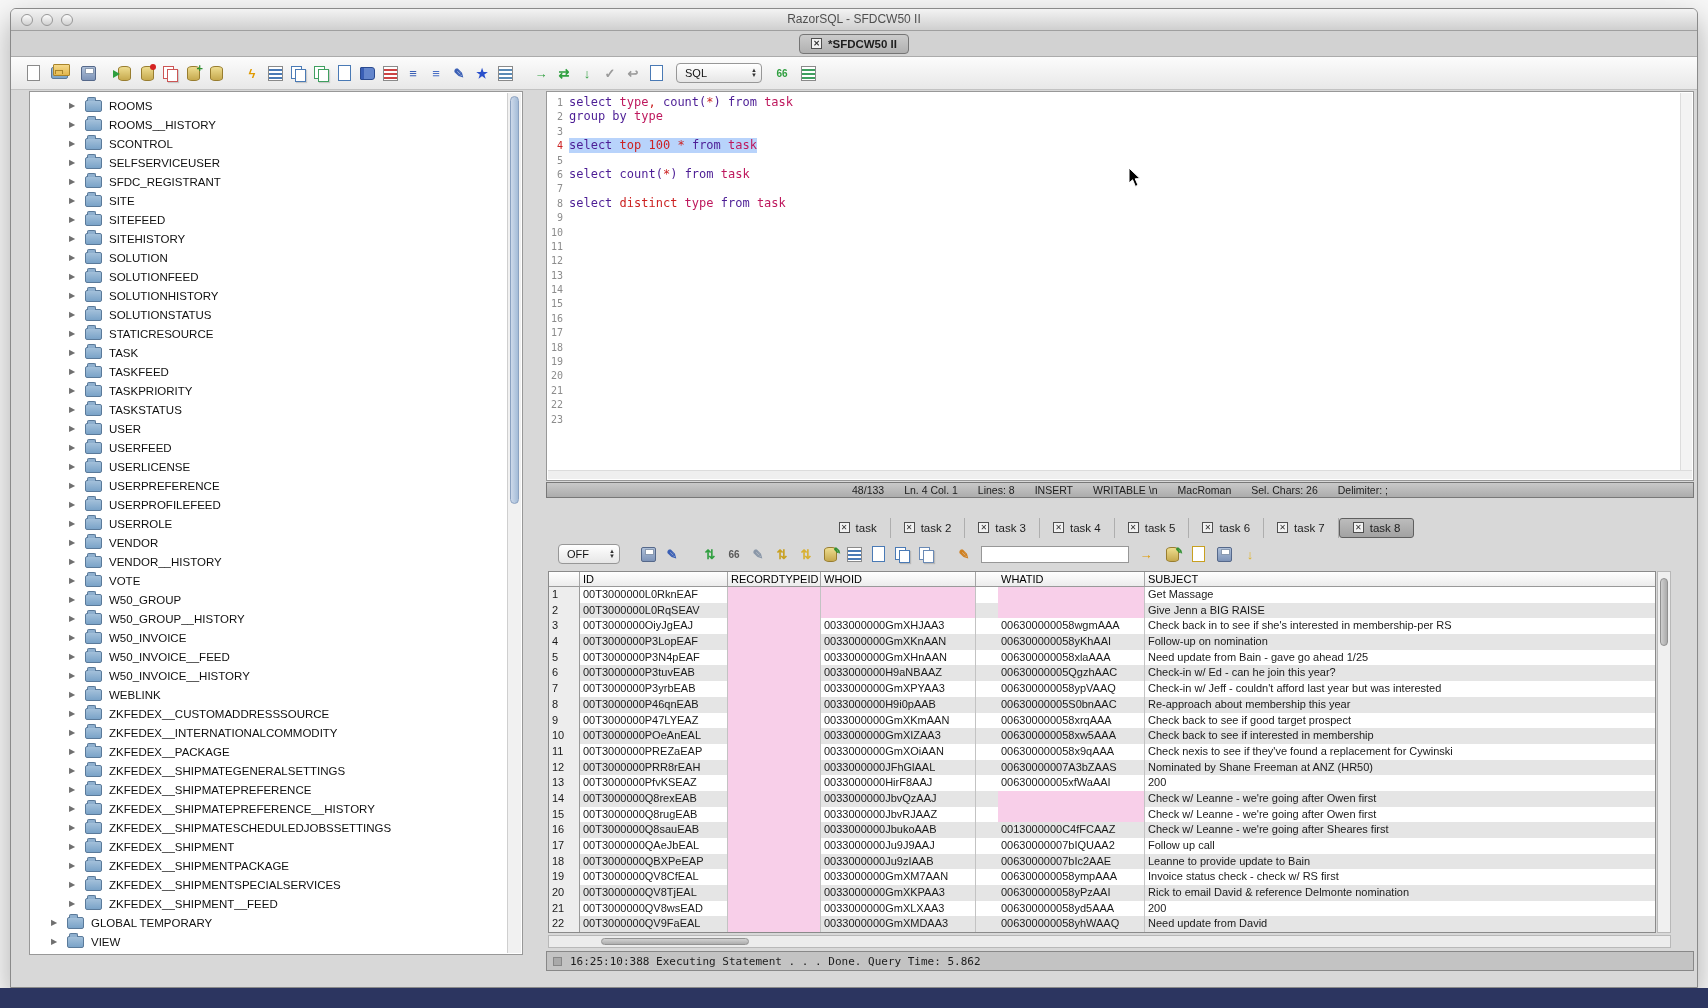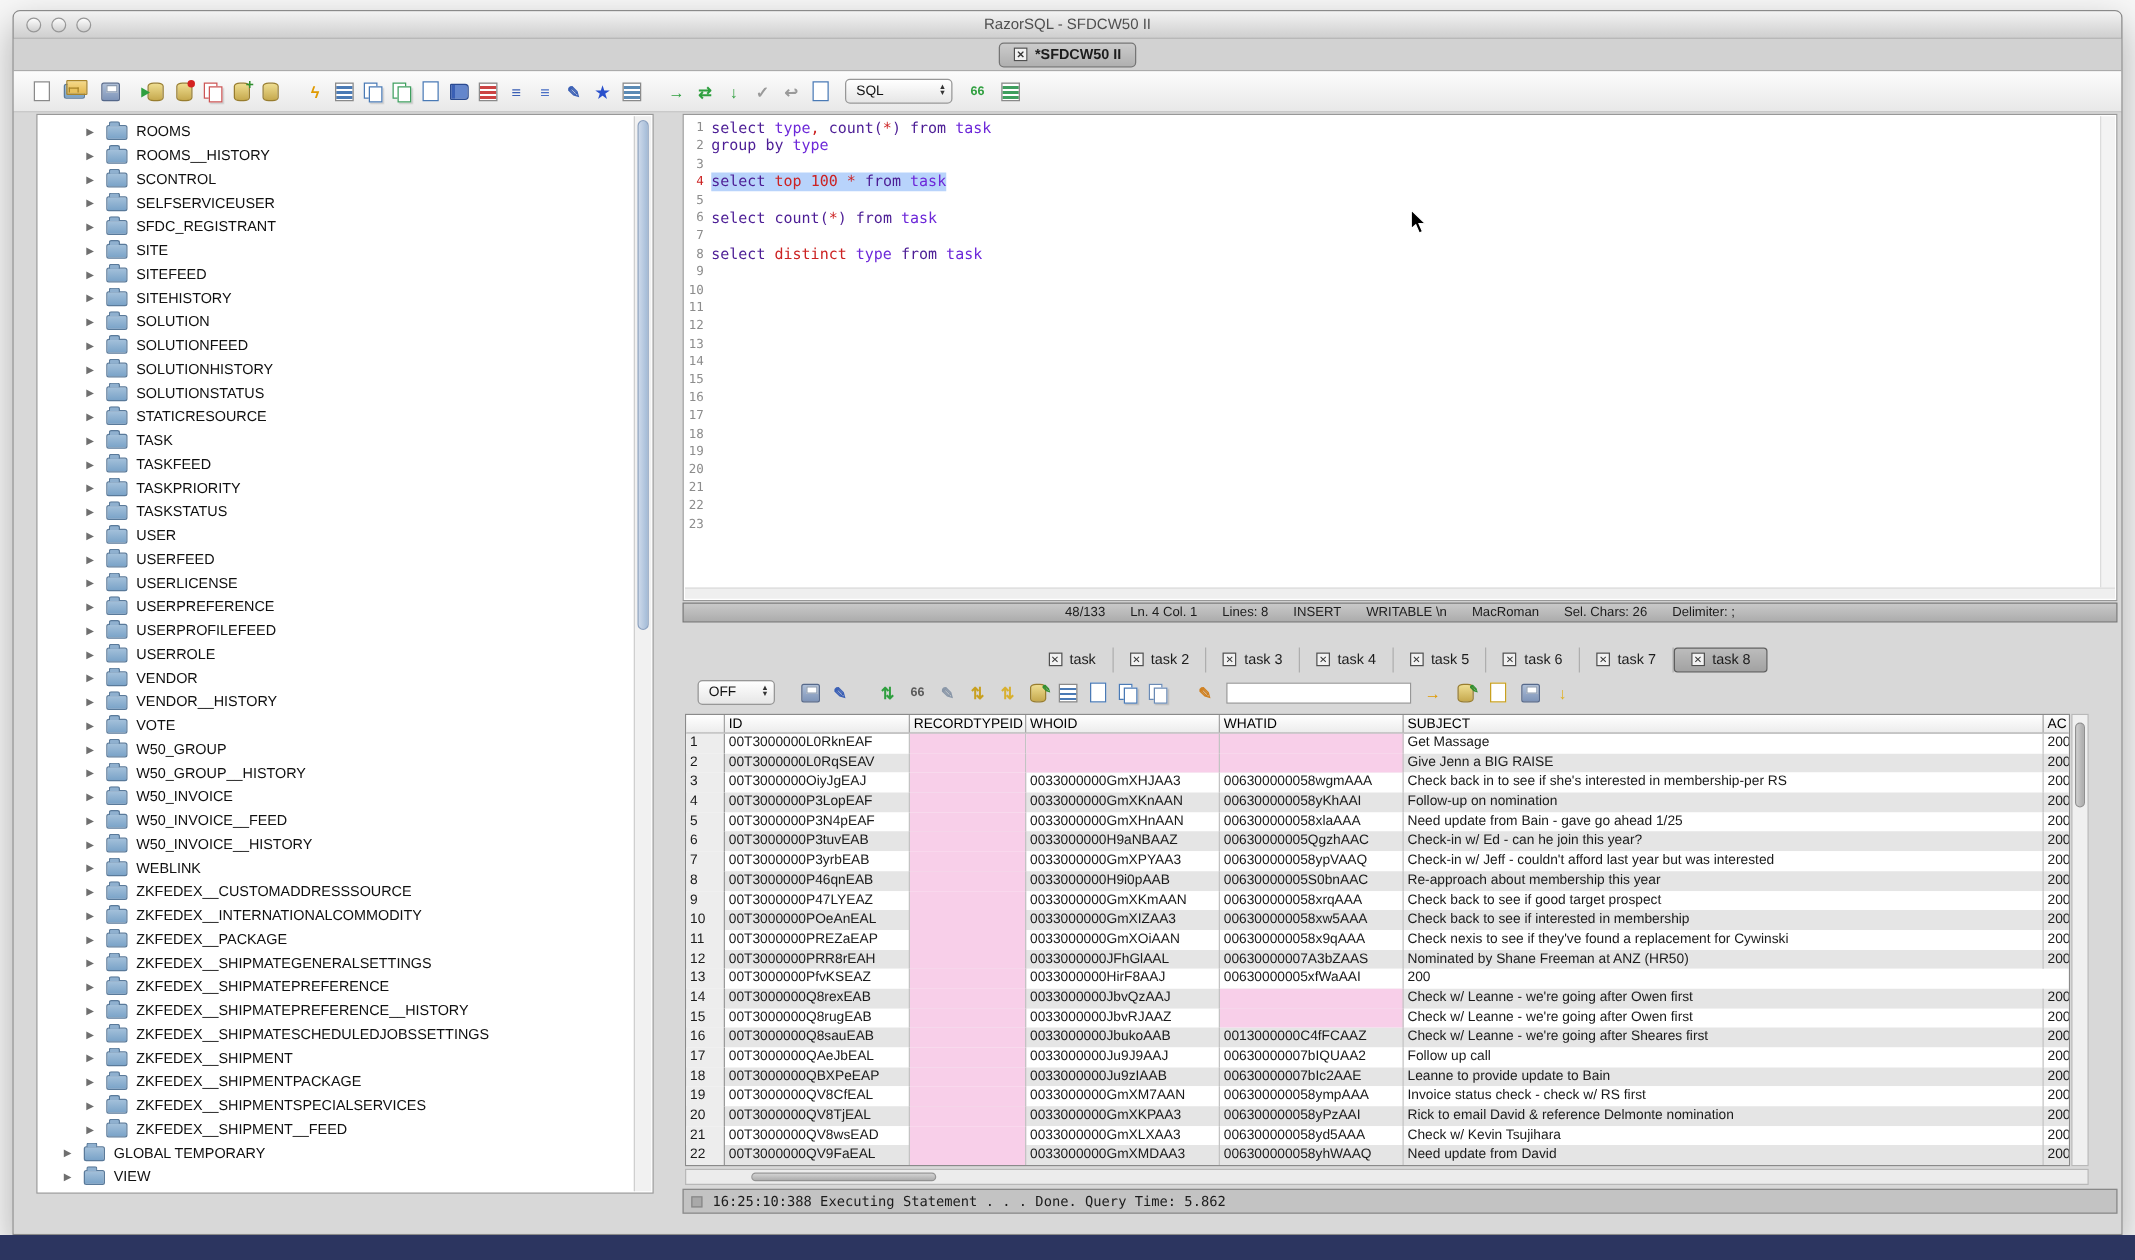--- a/index.html
+++ b/index.html
@@ -92,21 +92,21 @@
   .editor { position:absolute; left:535px; top:1px; width:1148px; height:390px;
     background:#fff; border:1px solid #989898; }
   .ed-lines { position:absolute; left:1px; top:1px; right:13px; bottom:10px; overflow:hidden;
     font-family:"DejaVu Sans Mono", monospace; font-size:12px; padding-top:2px; }
   .ed-row { height:14.4px; display:flex; white-space:pre; }
   .ed-num { width:15px; flex:none; text-align:right; color:#8c8c8c; font-size:10px;
     padding-top:2px; margin-right:6px; font-family:"DejaVu Sans Mono", monospace; }
   .ed-num.cur { color:#cc2222; }
   .ed-code { white-space:pre; }
   .ed-code.sel-bg { background:#b8d3fb; }
-  .kw { color:#4c1d95; } .lit { color:#cc2222; } .id { color:#6d28d9; }
+  .kw { color:#4c1d95; } .lit { color:#cc2222; } .id { color:#be185d; }
   .ed-vscroll { position:absolute; top:1px; right:1px; bottom:10px; width:12px;
     background:#f3f3f3; border-left:1px solid #dcdcdc; }
   .ed-hscroll { position:absolute; left:1px; right:1px; bottom:1px; height:9px;
     background:#efefef; border-top:1px solid #dcdcdc; }
 
   .ed-status { position:absolute; left:535px; top:392px; width:1148px; height:16px;
     background:linear-gradient(#c9c9c9,#acacac); border:1px solid #787878;
     display:flex; justify-content:center; align-items:center; font-size:10.5px; color:#1c1c1c; }
   .ed-status span { margin:0 10px; white-space:pre; }
 
@@ -132,21 +132,21 @@
     border-bottom:1px solid #999; font-size:11px; color:#000; }
   .t-row { display:flex; height:15.7px; font-size:11px; color:#1a1a1a; }
   .t-row.even { background:#e5e5e5; }
   .t-row.odd  { background:#ffffff; }
   .t-cell { flex:none; border-right:1px solid #c3c3c3; padding:0 3px; overflow:hidden;
     white-space:nowrap; line-height:15.5px; }
   .t-header .t-cell { border-right:1px solid #a5a5a5; line-height:14px; }
   .t-cell.null { background:#f8cfe9; }
   .t-cell.rownum { background:#ededed; border-right:1px solid #9a9a9a; }
   .c0{width:31px;} .c1{width:148px;} .c2{width:93px;} .c3{width:155px;}
-  .c4{width:147px;} .c5{width:512px;} .c6{width:22px; border-right:none;}
+  .c4{width:147px;margin-left:22px;} .c5{width:512px;} .c6{width:22px; border-right:none;}
 
   .t-vscroll { position:absolute; left:1646px; top:481px; width:14px; height:362px;
     background:#f0f0f0; border:1px solid #b8b8b8; }
   .t-vthumb { position:absolute; left:2px; right:2px; top:6px; height:68px;
     background:linear-gradient(90deg,#cfcfcf,#ababab); border:1px solid #909090; border-radius:6px; }
   .t-hscroll { position:absolute; left:537px; top:845px; width:1123px; height:13px;
     background:#ececec; border:1px solid #b8b8b8; }
   .t-hthumb { position:absolute; top:2px; left:52px; width:148px; height:7px;
     background:linear-gradient(#d2d2d2,#aeaeae); border:1px solid #939393; border-radius:4px; }
 
@@ -761,21 +761,20 @@
               <span class="t-cell c4">006300000058yPzAAI</span>
               <span class="t-cell c5">Rick to email David &amp; reference Delmonte nomination</span>
               <span class="t-cell c6">200</span>
             </div>
             <div class="t-row odd">
               <span class="t-cell c0 rownum">21</span>
               <span class="t-cell c1">00T3000000QV8wsEAD</span>
               <span class="t-cell c2 null"></span>
               <span class="t-cell c3">0033000000GmXLXAA3</span>
               <span class="t-cell c4">006300000058yd5AAA</span>
-              <span class="t-cell c5">Check w/ Kevin Tsujihara</span>
               <span class="t-cell c6">200</span>
             </div>
             <div class="t-row even">
               <span class="t-cell c0 rownum">22</span>
               <span class="t-cell c1">00T3000000QV9FaEAL</span>
               <span class="t-cell c2 null"></span>
               <span class="t-cell c3">0033000000GmXMDAA3</span>
               <span class="t-cell c4">006300000058yhWAAQ</span>
               <span class="t-cell c5">Need update from David</span>
               <span class="t-cell c6">200</span>

